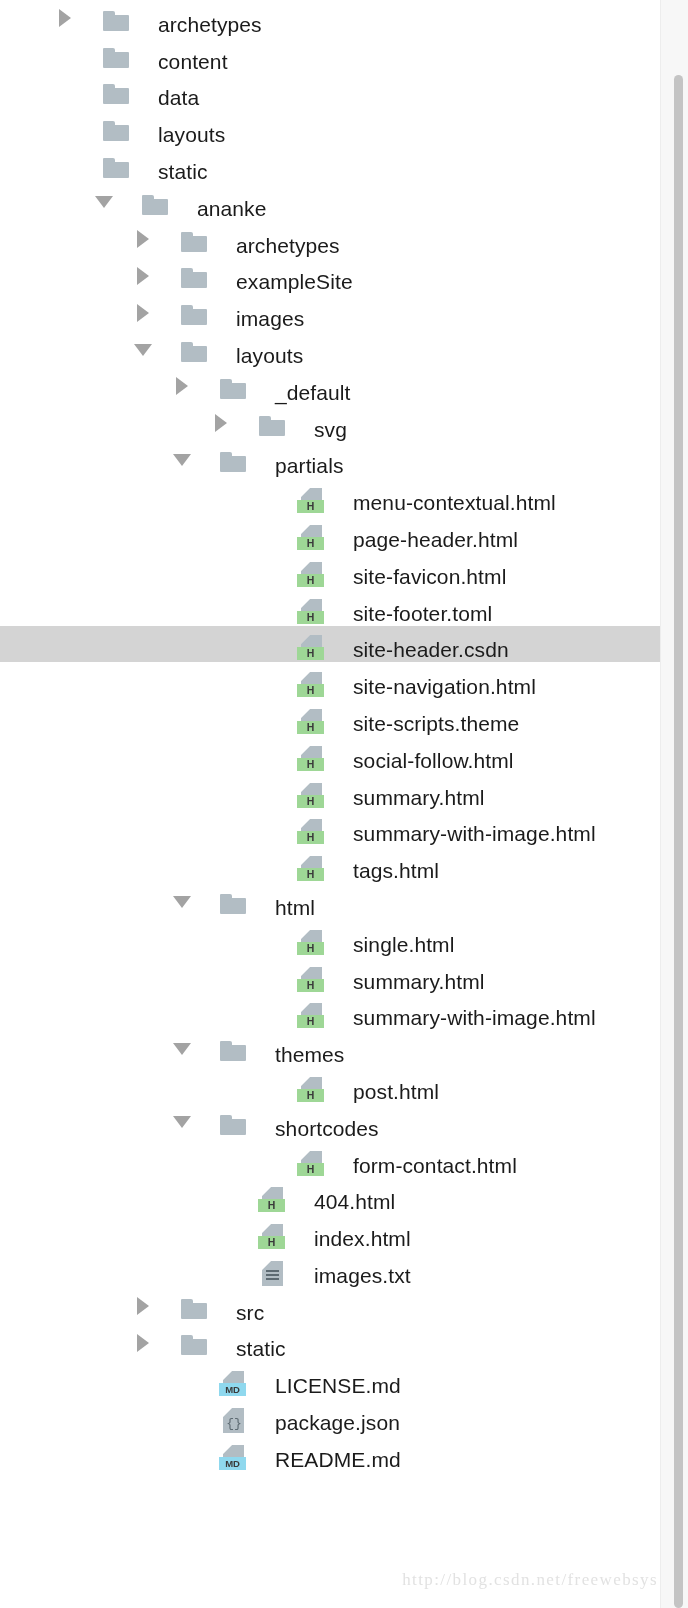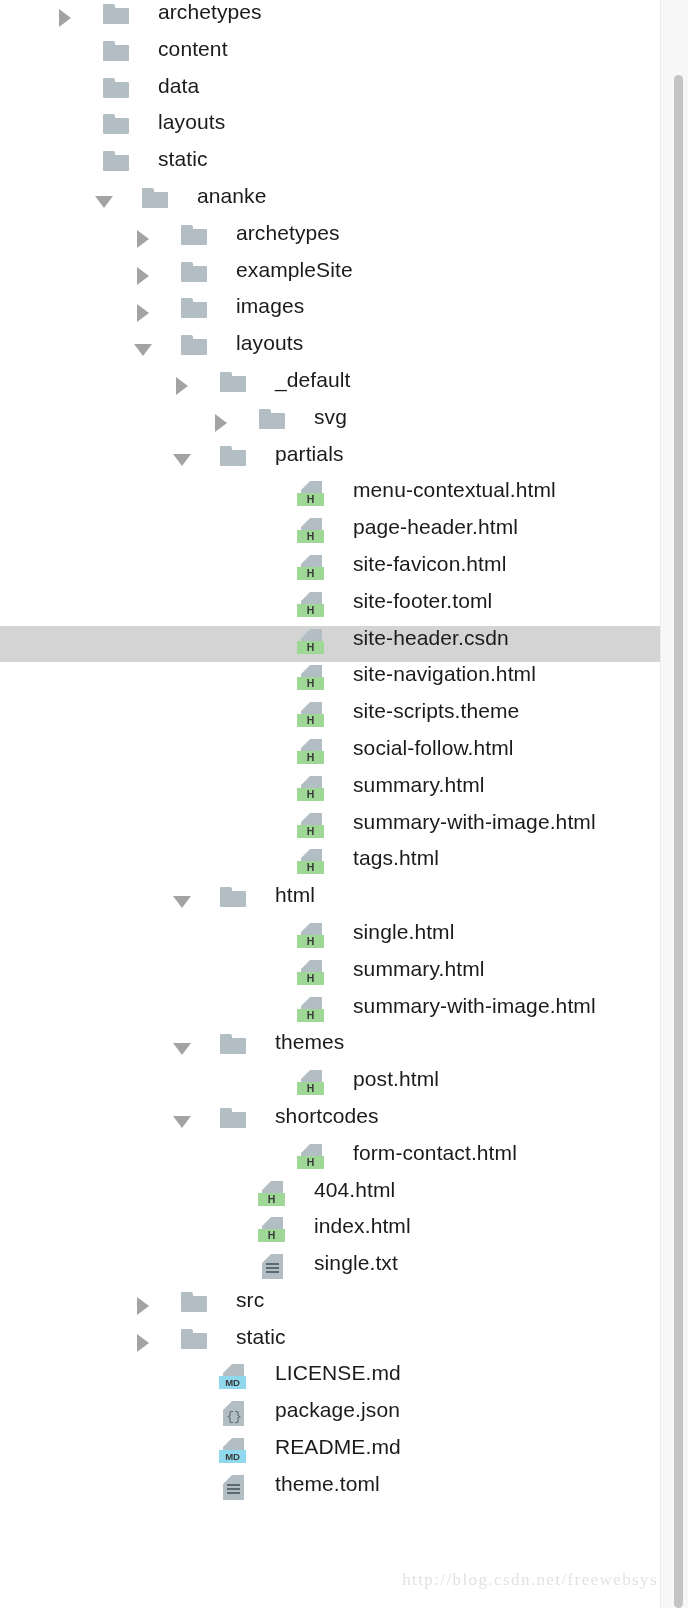--- a/index.html
+++ b/index.html
@@ -18,21 +18,21 @@
     position: absolute;
     left: 0;
     top: 0;
     width: 660px;
     height: 1608px;
   }
   .row {
     position: relative;
     height: 36.8px;
     display: flex;
-    align-items: flex-start;
+    align-items: flex-end;
     white-space: nowrap;
     gap: 20px;
   }
   .row.selected {
     background: #d4d4d4;
   }
   .indent {
     flex: 0 0 auto;
   }
   
@@ -576,21 +576,21 @@
       <div class="icon">
         <span class="page"></span>
         <span class="page-fold2"></span>
         <span class="page-fold"></span>
         <span class="lines">
           <i></i>
           <i></i>
           <i></i>
         </span>
       </div>
-      <span class="label">single.txt</span>
+      <span class="label">images.txt</span>
     </div>
     <div class="row">
       <div class="indent" style="width: 110px;"></div>
       <div class="twisty closed">
         <span class="tri"></span>
       </div>
       <div class="icon">
         <span class="folder-tab"></span>
         <span class="folder-shape"></span>
       </div>
@@ -632,35 +632,20 @@
     <div class="row">
       <div class="indent" style="width: 149px;"></div>
       <div class="twisty none"></div>
       <div class="icon">
         <span class="page"></span>
         <span class="page-fold2"></span>
         <span class="page-fold"></span>
         <span class="badge md">MD</span>
       </div>
       <span class="label">README.md</span>
-    </div>
-    <div class="row">
-      <div class="indent" style="width: 149px;"></div>
-      <div class="twisty none"></div>
-      <div class="icon">
-        <span class="page"></span>
-        <span class="page-fold2"></span>
-        <span class="page-fold"></span>
-        <span class="lines">
-          <i></i>
-          <i></i>
-          <i></i>
-        </span>
-      </div>
-      <span class="label">theme.toml</span>
     </div>
   </div>
 
 <div id="scroll-track">
   <div id="scroll-thumb"></div>
 </div>
 
 <div id="watermark">http://blog.csdn.net/freewebsys</div>
 
 </body></html>

